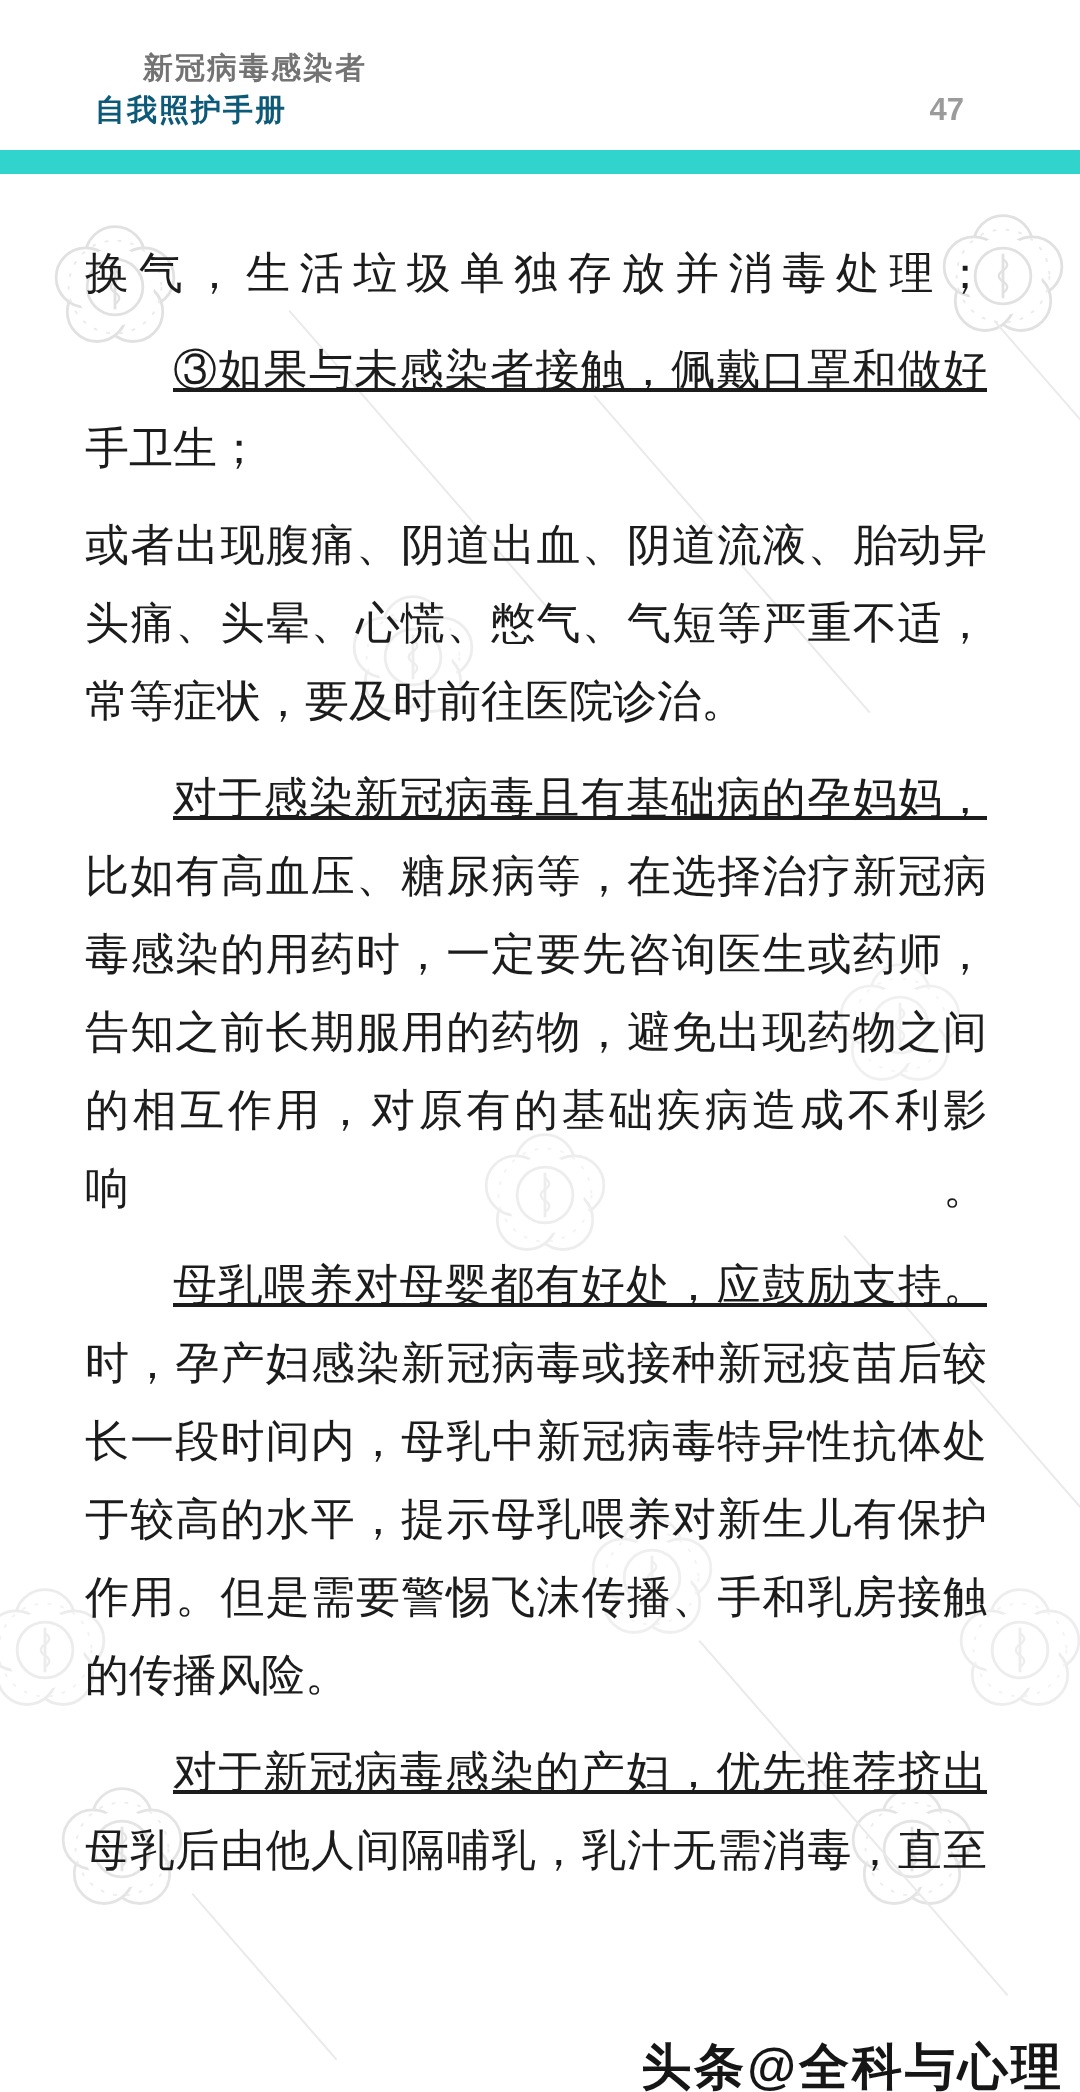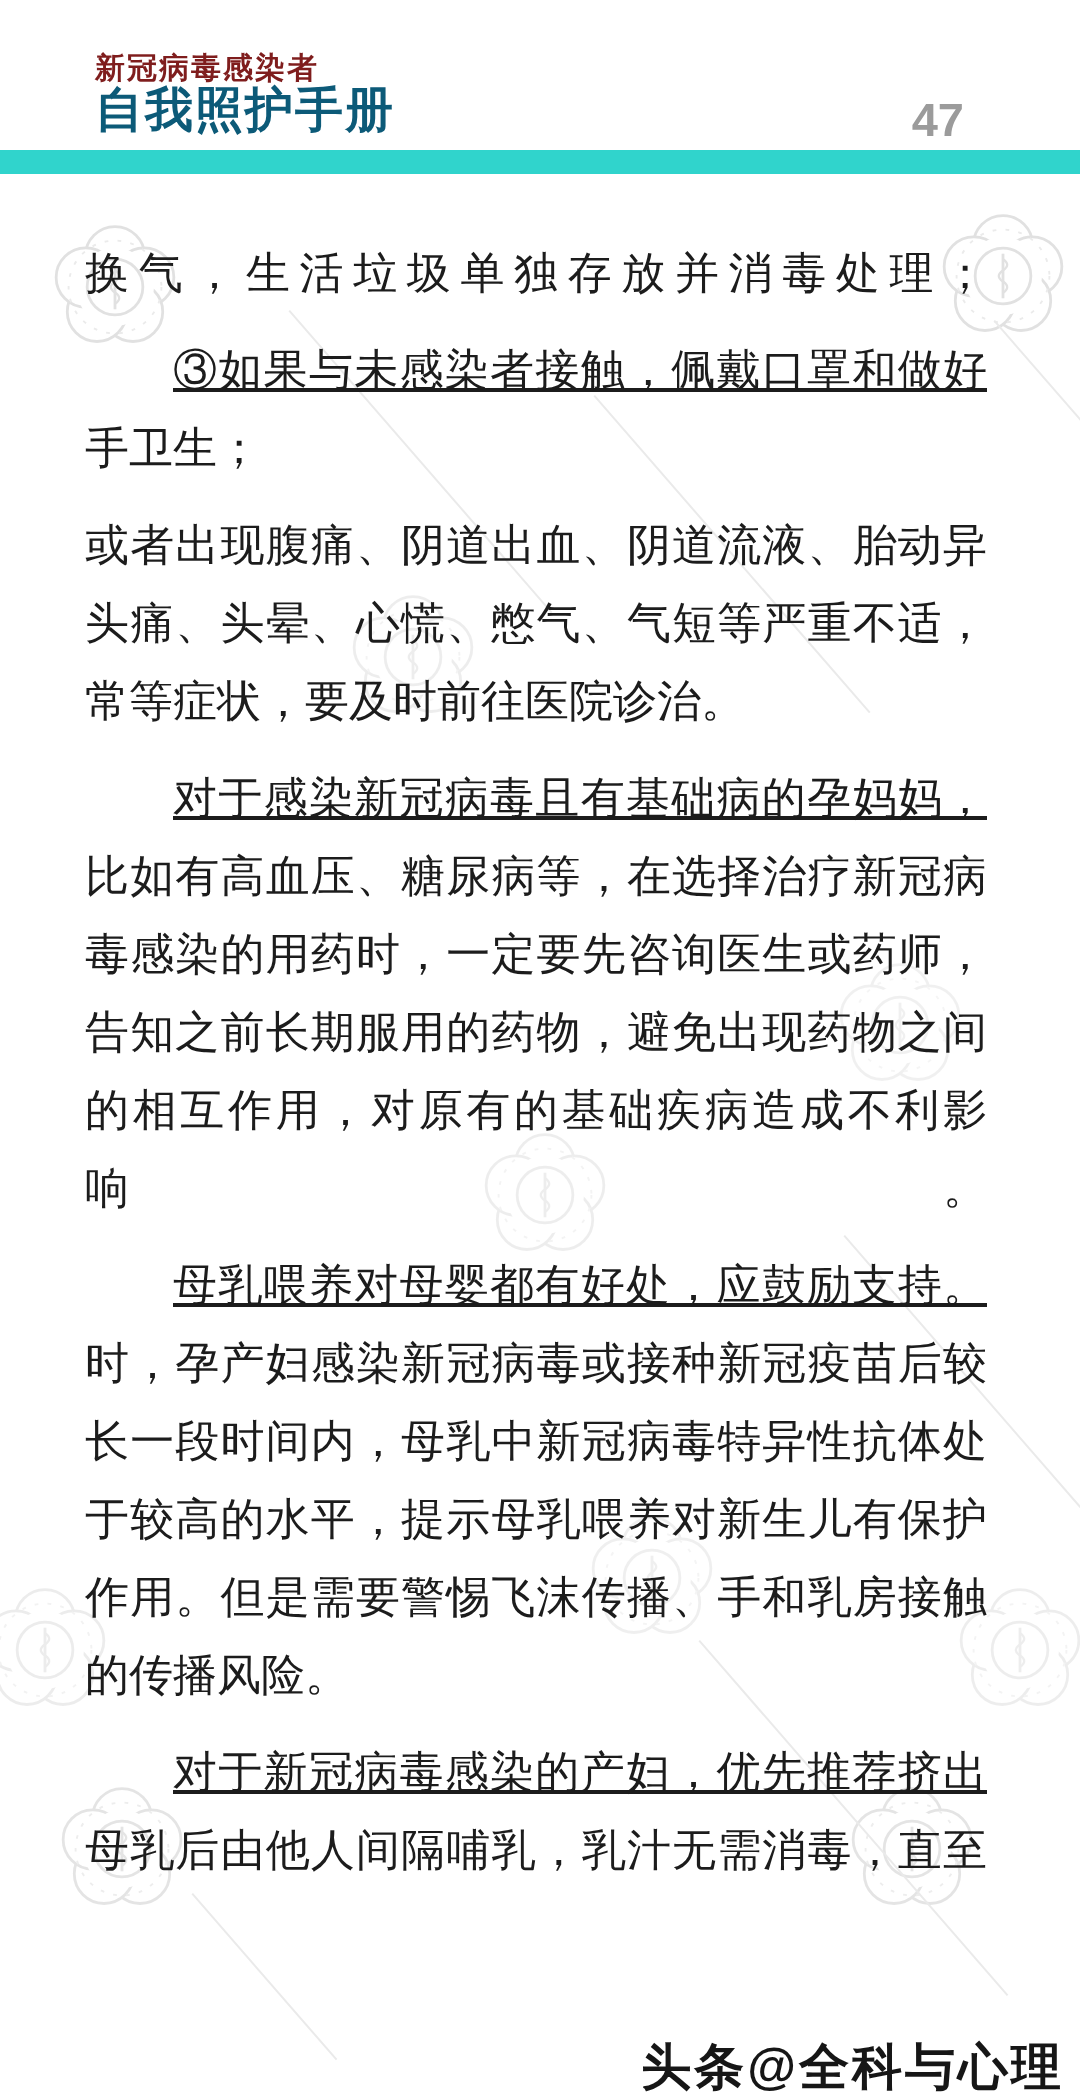--- a/index.html
+++ b/index.html
@@ -1,22 +1,22 @@
 <!DOCTYPE html>
 <html><head>
 <meta charset="utf-8">
 <style>
   html,body{margin:0;padding:0;background:#fff;}
   .page{position:relative;width:1080px;height:2092px;background:#ffffff;overflow:hidden;
         font-family:"Liberation Sans",sans-serif;}
   
   .brand{position:absolute;left:95px;top:50px;z-index:3;}
   .brand-sub{font-size:30px;font-weight:bold;letter-spacing:2px;line-height:36px;}
-  .brand-title{font-size:48px;font-weight:bold;letter-spacing:2px;line-height:48px;}
-  .pagenum{position:absolute;right:116px;top:92px;font-size:47px;font-weight:bold;z-index:3;}
+  .brand-title{font-size:30px;font-weight:bold;letter-spacing:2px;line-height:48px;}
+  .pagenum{position:absolute;right:116px;top:92px;font-size:31px;font-weight:bold;z-index:3;}
   .bar{position:absolute;left:0;top:150px;width:1080px;height:24px;z-index:3;}
   
   .body-text{position:absolute;left:85px;top:234px;width:910px;z-index:2;
              font-size:44px;line-height:78px;letter-spacing:0;}
   .para{margin:0 8px 19px 0;}
   .para:last-child{margin-bottom:0;}
   .line{white-space:nowrap;text-align:left;}
   .line.fill{white-space:normal;text-align:justify;text-align-last:justify;text-justify:inter-character;}
   .line.ind{padding-left:88px;text-decoration:underline;}
   
@@ -177,21 +177,21 @@
       <div class="wm-line" style="left: 290px; top: 310px; width: 400px;"></div>
       <div class="wm-line" style="left: 595px; top: 395px; width: 420px;"></div>
       <div class="wm-line" style="left: 995px; top: 320px; width: 150px;"></div>
       <div class="wm-line" style="left: 845px; top: 1235px; width: 360px;"></div>
       <div class="wm-line" style="left: 700px; top: 1640px; width: 470px;"></div>
       <div class="wm-line" style="left: 193px; top: 1893px; width: 220px;"></div>
     </div>
 
   <header>
     <div class="brand">
-      <div class="brand-sub" style="color: #7f1d1d;">新冠病毒感染者</div>
+      <div class="brand-sub" style="color: #737373; margin-left: 48px;">新冠病毒感染者</div>
       <div class="brand-title" style="color: rgb(12, 90, 120);">自我照护手册</div>
     </div>
     <div class="pagenum" style="color: rgb(155, 155, 155);">47</div>
   </header>
 
   <div class="bar" style="background: rgb(48, 212, 204);"></div>
 
   <main class="body-text" id="body-text" style="color: rgb(28, 28, 28);">
       <div class="para">
         <div class="line fill">换气，生活垃圾单独存放并消毒处理；</div>

